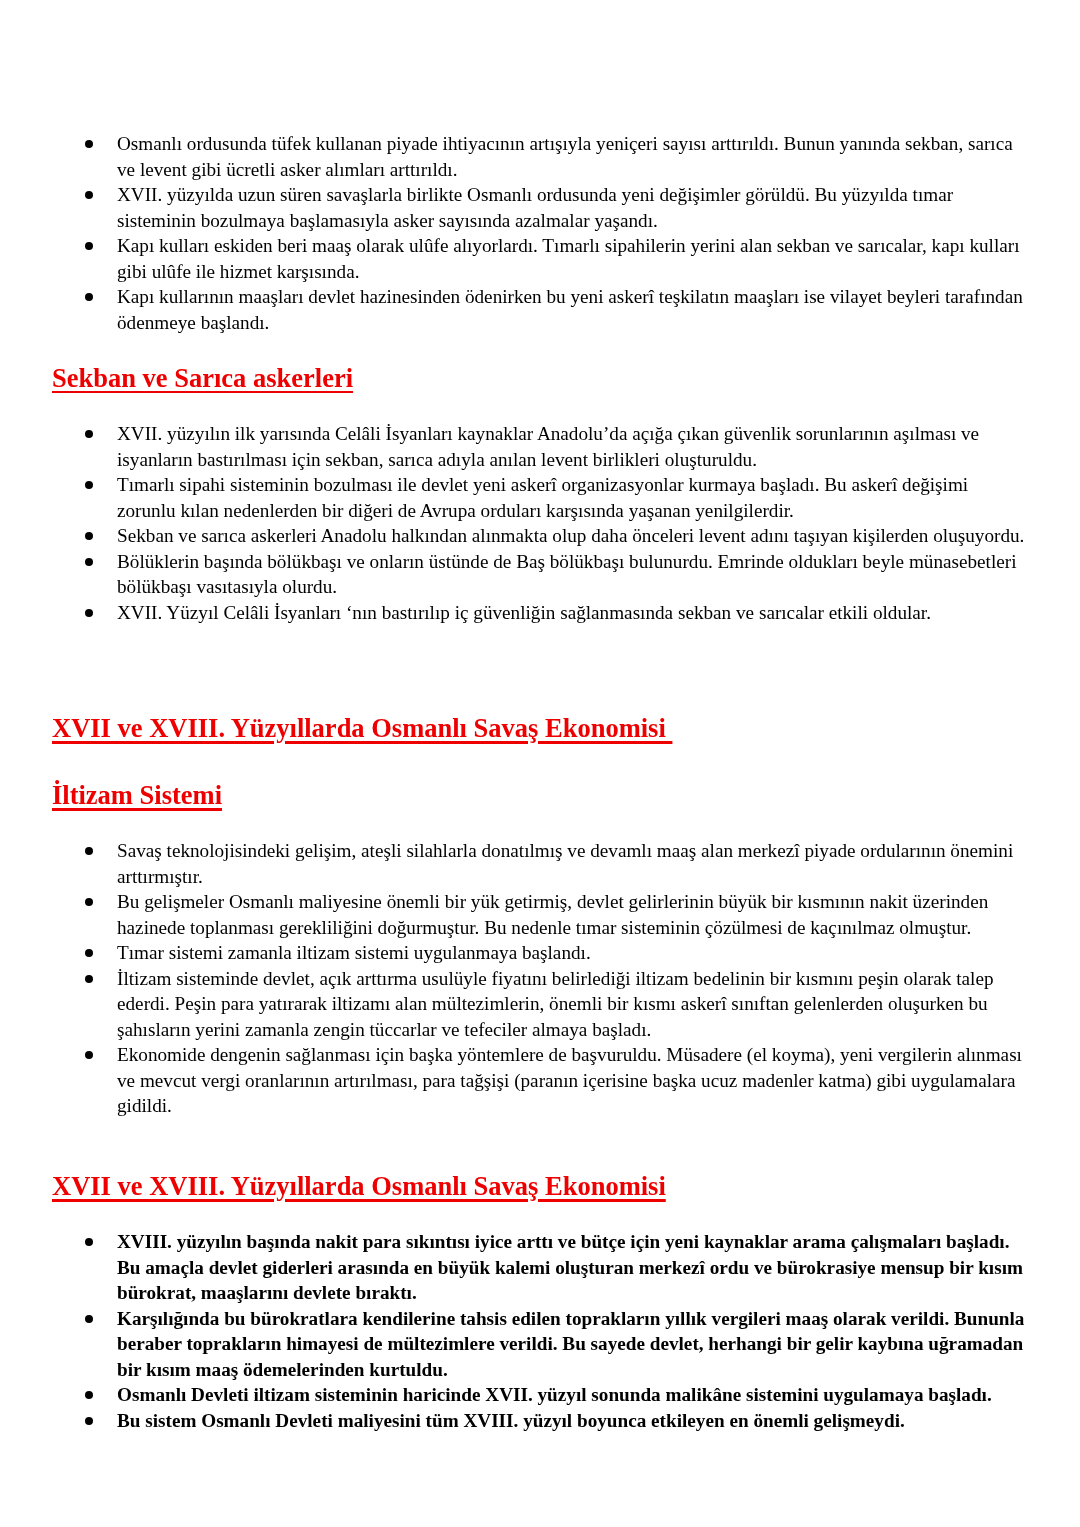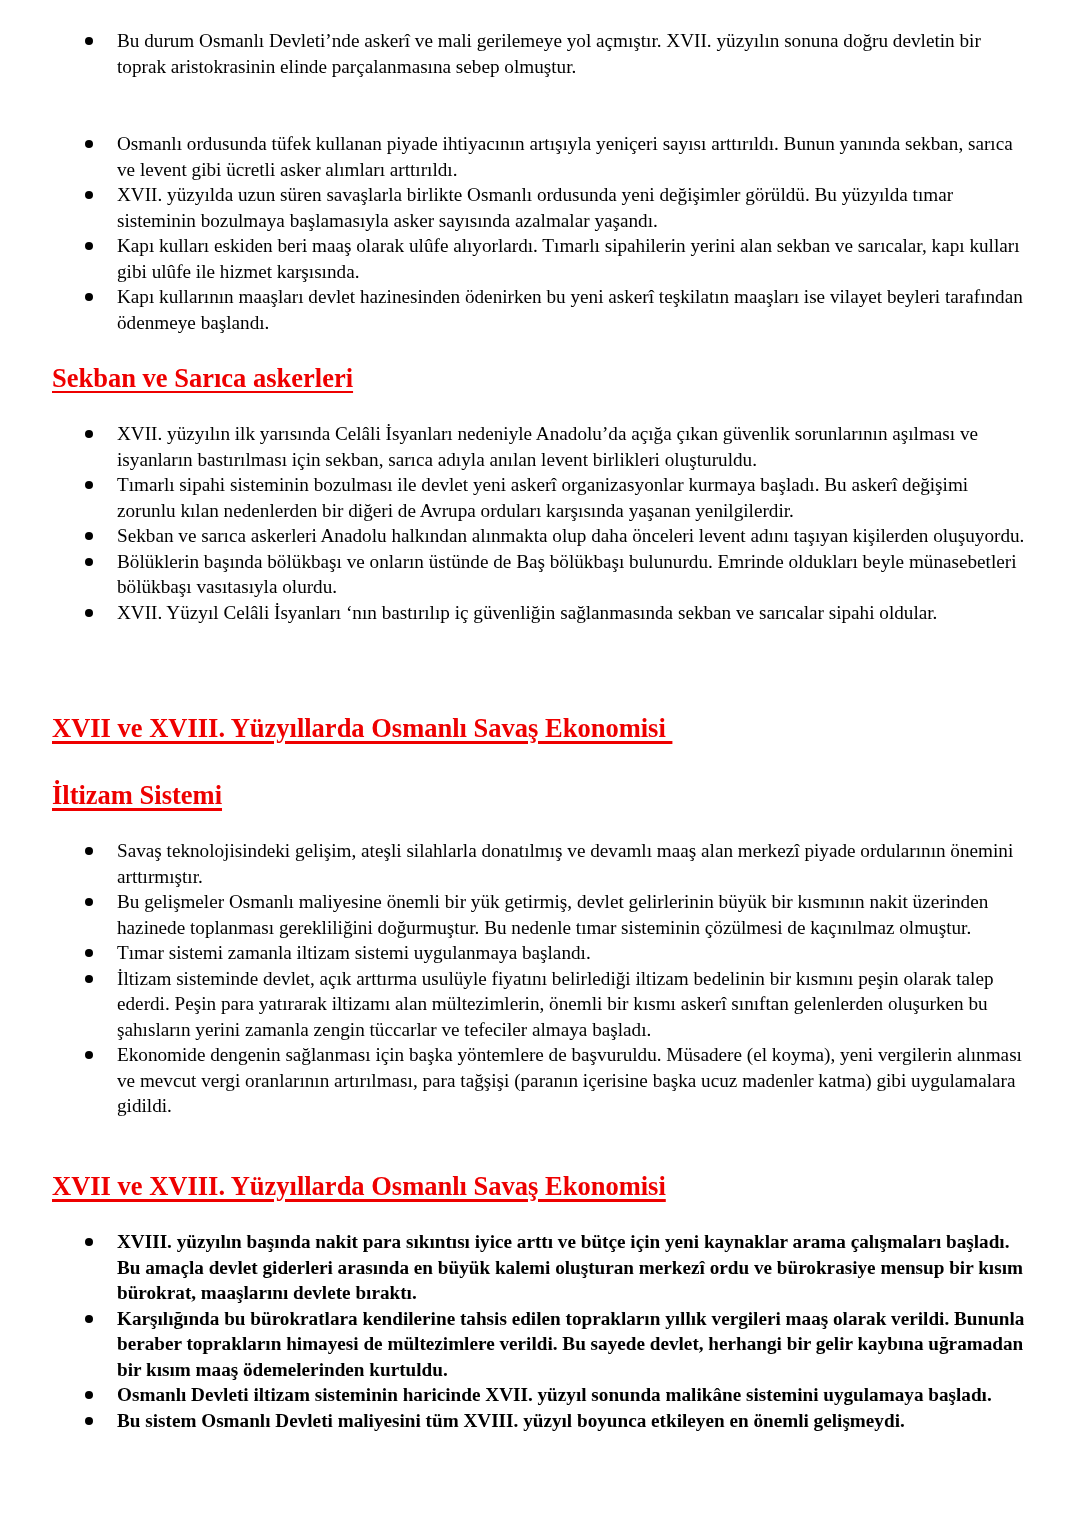--- a/index.html
+++ b/index.html
@@ -59,26 +59,20 @@
       text-underline-offset: 4px;
       line-height: 32px;
       white-space: pre;
     }
   </style>
 </head>
 <body>
 
 <div class="page">
 
-  <ul class="bullet-list" style="top:28px;">
-    <li class="bullet-item">
-      <span class="bullet-dot"></span>
-      <span>Bu durum Osmanlı Devleti’nde askerî ve mali gerilemeye yol açmıştır. XVII. yüzyılın sonuna doğru devletin bir toprak aristokrasinin elinde parçalanmasına sebep olmuştur.</span>
-    </li>
-  </ul>
 
   <ul class="bullet-list" style="top:131px;">
     <li class="bullet-item">
       <span class="bullet-dot"></span>
       <span>Osmanlı ordusunda tüfek kullanan piyade ihtiyacının artışıyla yeniçeri sayısı arttırıldı. Bunun yanında sekban, sarıca ve levent gibi ücretli asker alımları arttırıldı.</span>
     </li>
     <li class="bullet-item">
       <span class="bullet-dot"></span>
       <span>XVII. yüzyılda uzun süren savaşlarla birlikte Osmanlı ordusunda yeni değişimler görüldü. Bu yüzyılda tımar sisteminin bozulmaya başlamasıyla asker sayısında azalmalar yaşandı.</span>
     </li>
@@ -89,37 +83,37 @@
     <li class="bullet-item">
       <span class="bullet-dot"></span>
       <span>Kapı kullarının maaşları devlet hazinesinden ödenirken bu yeni askerî teşkilatın maaşları ise vilayet beyleri tarafından ödenmeye başlandı.</span>
     </li>
   </ul>
 
   <h2 class="heading" style="top:362px;text-decoration:underline;">Sekban ve Sarıca askerleri</h2>
   <ul class="bullet-list" style="top:421px;">
     <li class="bullet-item">
       <span class="bullet-dot"></span>
-      <span>XVII. yüzyılın ilk yarısında Celâli İsyanları nedeniyle Anadolu’da açığa çıkan güvenlik sorunlarının aşılması ve isyanların bastırılması için sekban, sarıca adıyla anılan levent birlikleri oluşturuldu.</span>
+      <span>XVII. yüzyılın ilk yarısında Celâli İsyanları kaynaklar Anadolu’da açığa çıkan güvenlik sorunlarının aşılması ve isyanların bastırılması için sekban, sarıca adıyla anılan levent birlikleri oluşturuldu.</span>
     </li>
     <li class="bullet-item">
       <span class="bullet-dot"></span>
       <span>Tımarlı sipahi sisteminin bozulması ile devlet yeni askerî organizasyonlar kurmaya başladı. Bu askerî değişimi zorunlu kılan nedenlerden bir diğeri de Avrupa orduları karşısında yaşanan yenilgilerdir.</span>
     </li>
     <li class="bullet-item">
       <span class="bullet-dot"></span>
       <span>Sekban ve sarıca askerleri Anadolu halkından alınmakta olup daha önceleri levent adını taşıyan kişilerden oluşuyordu.</span>
     </li>
     <li class="bullet-item">
       <span class="bullet-dot"></span>
       <span>Bölüklerin başında bölükbaşı ve onların üstünde de Baş bölükbaşı bulunurdu. Emrinde oldukları beyle münasebetleri bölükbaşı vasıtasıyla olurdu.</span>
     </li>
     <li class="bullet-item">
       <span class="bullet-dot"></span>
-      <span>XVII. Yüzyıl Celâli İsyanları ‘nın bastırılıp iç güvenliğin sağlanmasında sekban ve sarıcalar sipahi oldular.</span>
+      <span>XVII. Yüzyıl Celâli İsyanları ‘nın bastırılıp iç güvenliğin sağlanmasında sekban ve sarıcalar etkili oldular.</span>
     </li>
   </ul>
 
   <h2 class="heading" style="top:712px;">XVII ve XVIII. Yüzyıllarda Osmanlı Savaş Ekonomisi </h2>
 
   <h2 class="heading" style="top:779px;">İltizam Sistemi</h2>
   <ul class="bullet-list" style="top:838px;">
     <li class="bullet-item">
       <span class="bullet-dot"></span>
       <span>Savaş teknolojisindeki gelişim, ateşli silahlarla donatılmış ve devamlı maaş alan merkezî piyade ordularının önemini arttırmıştır.</span>

